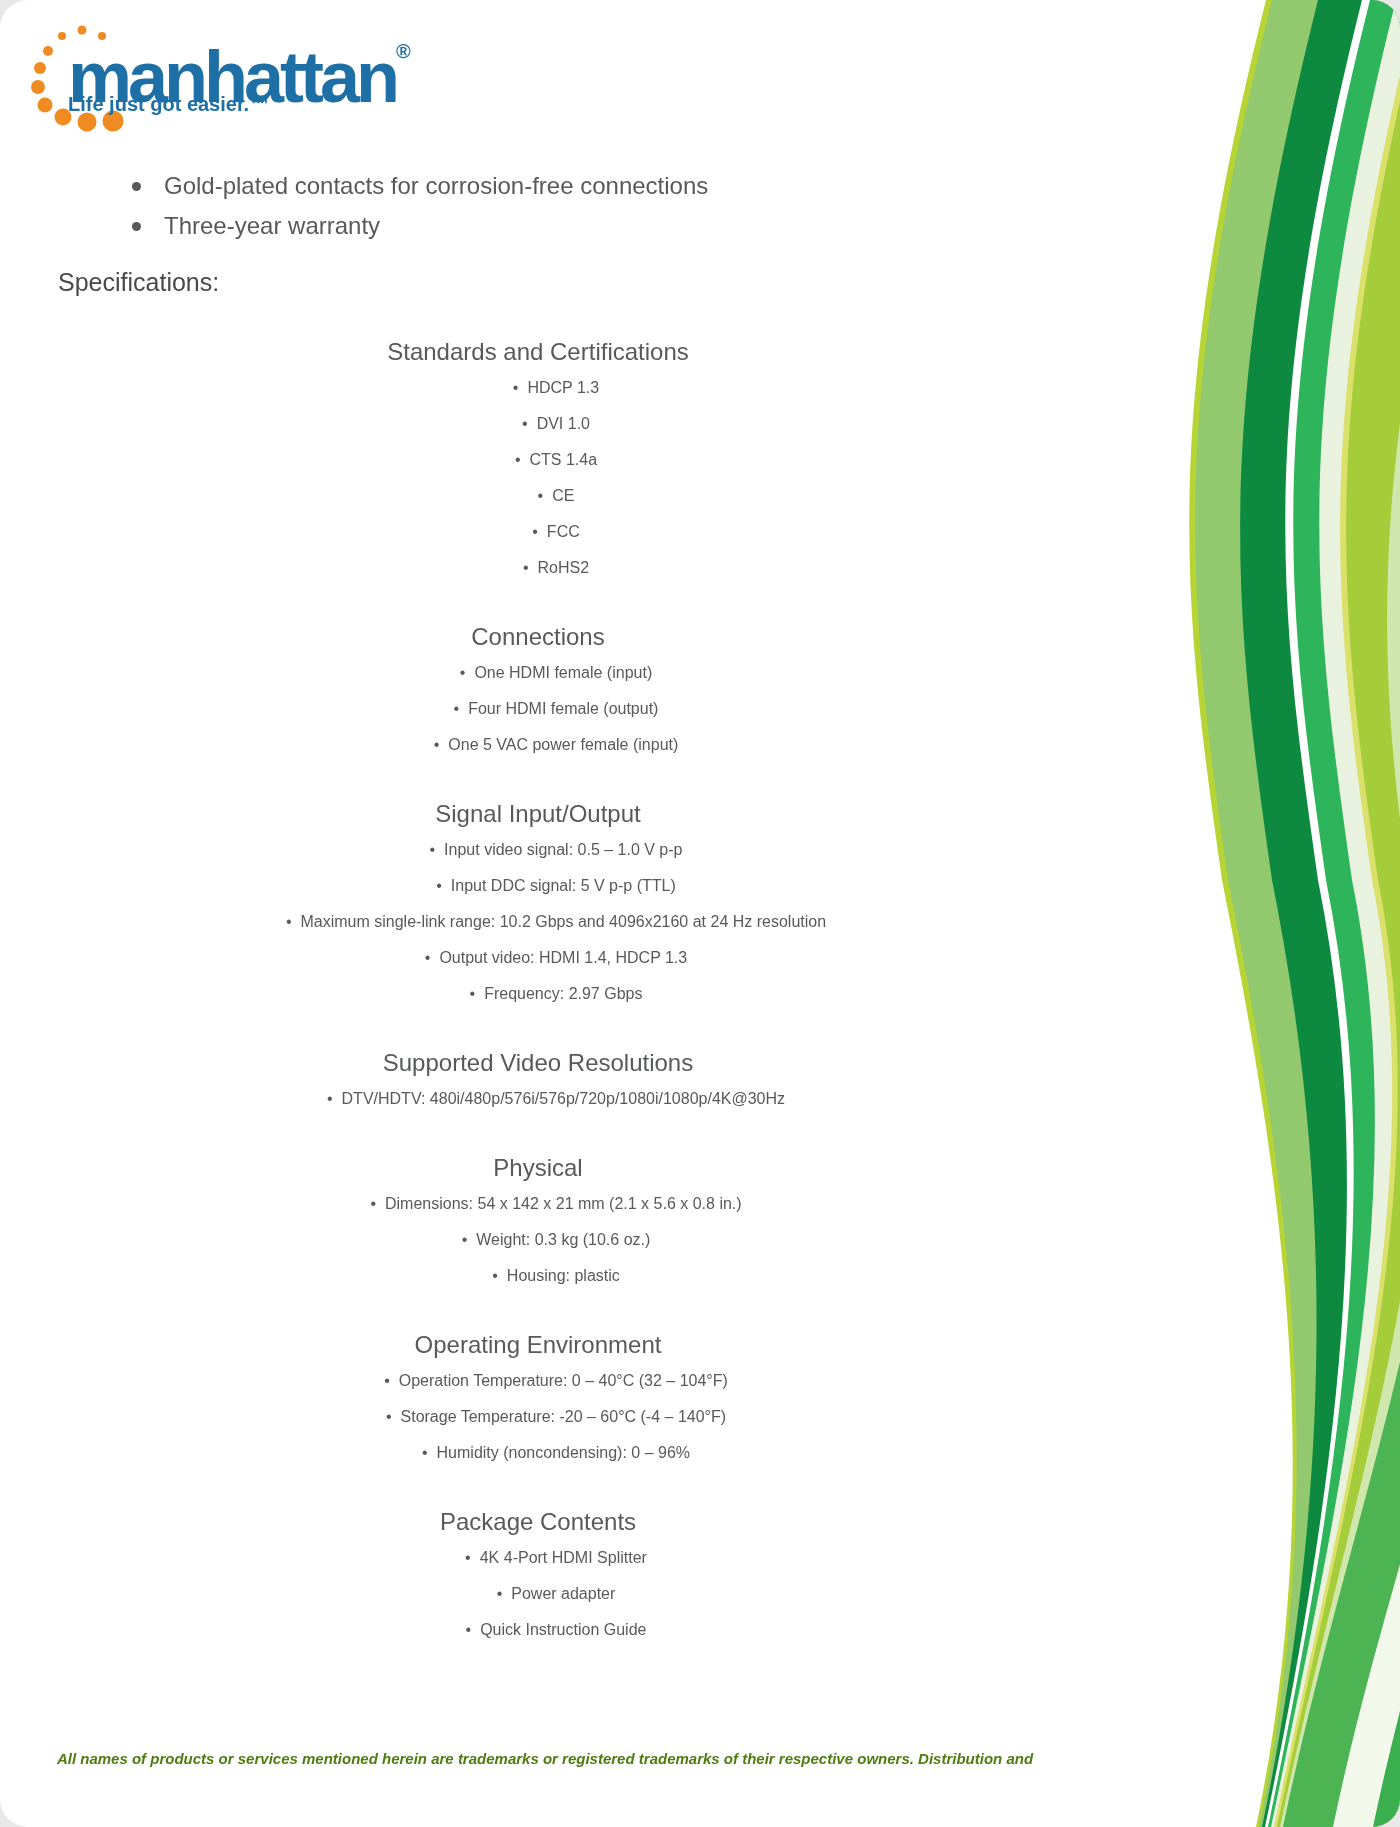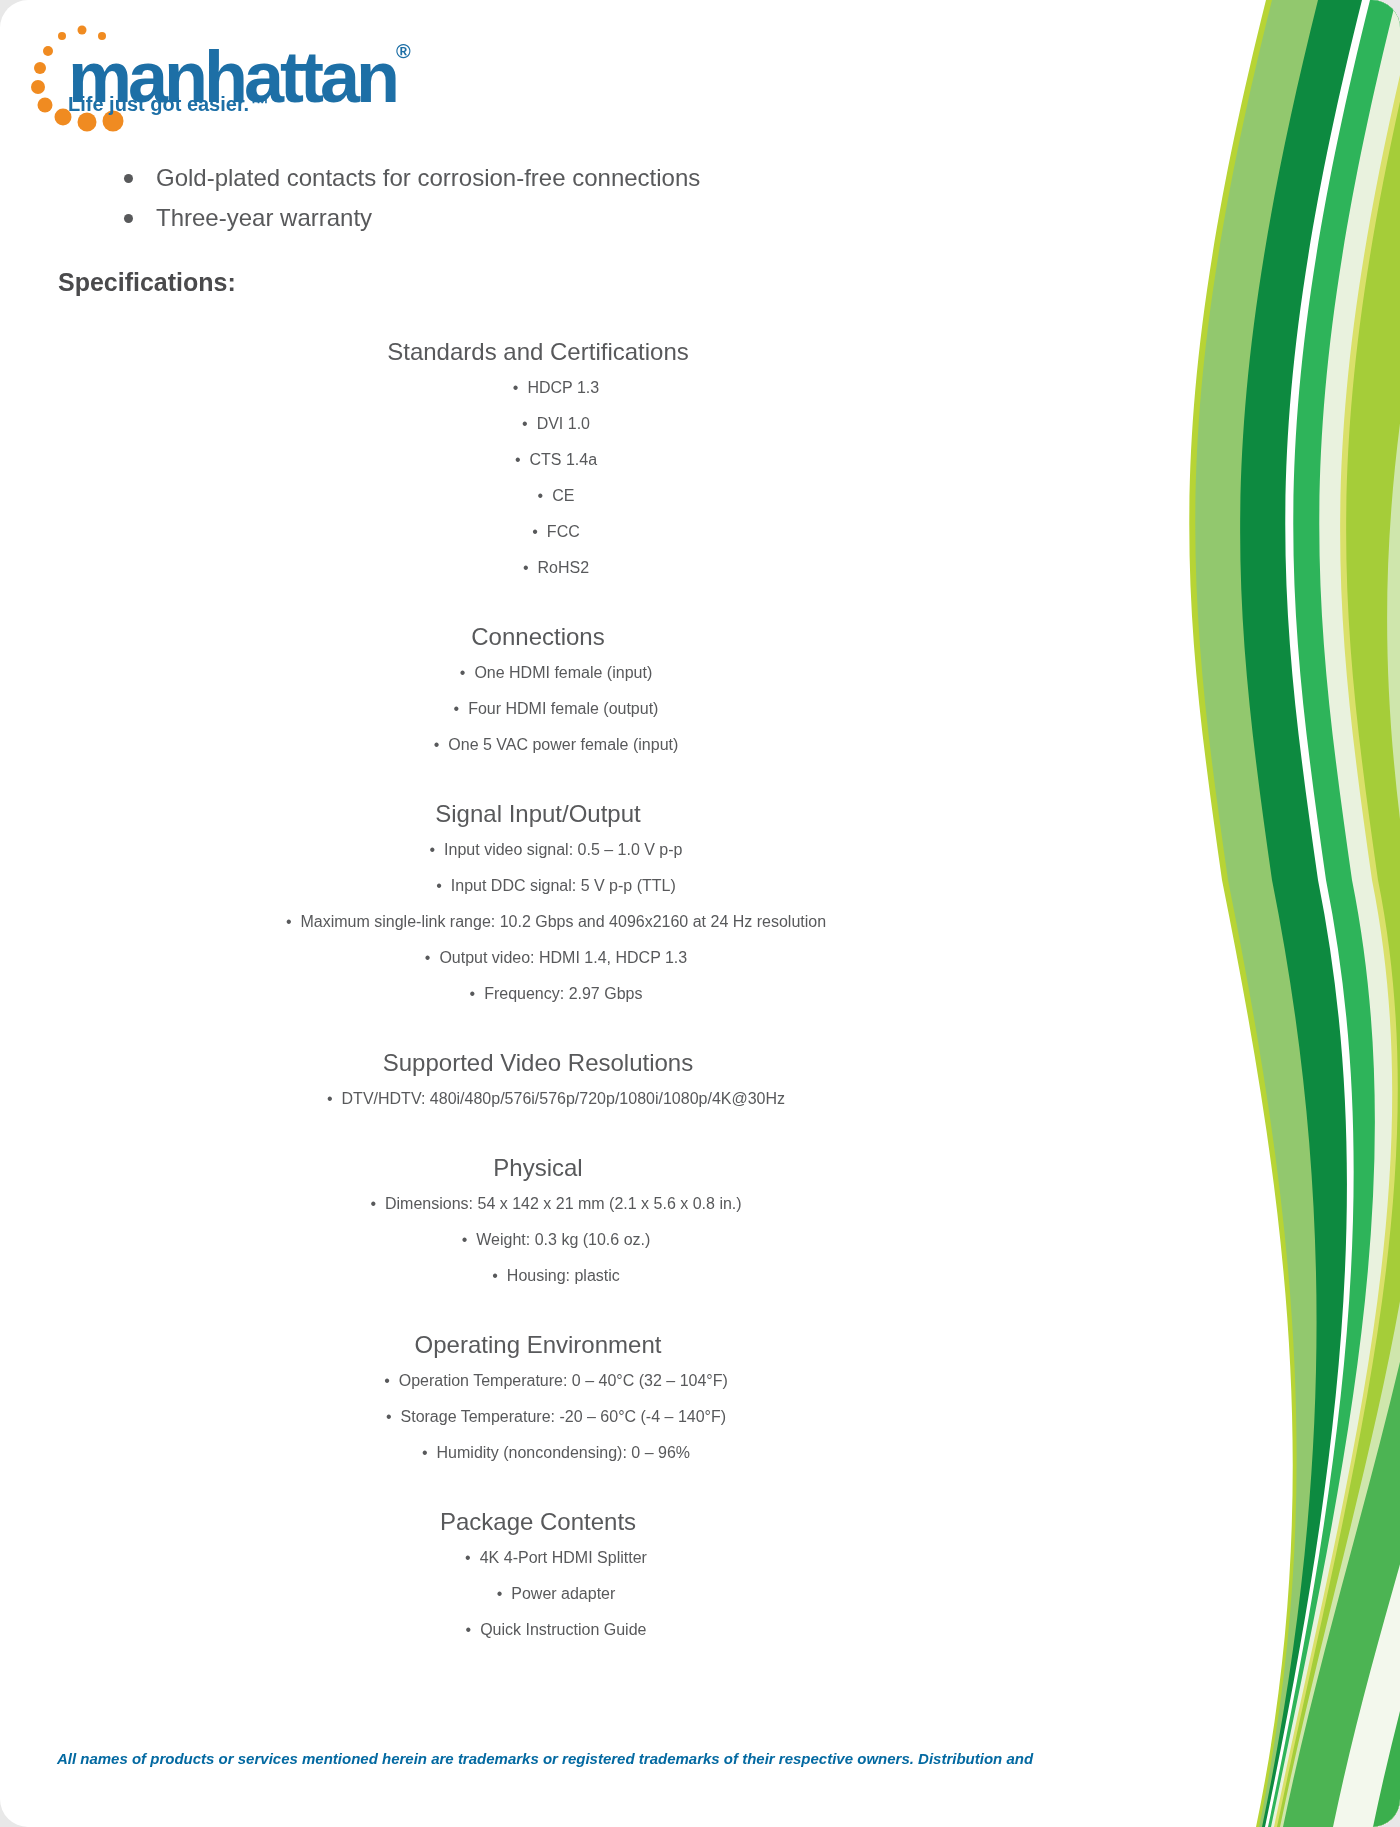--- a/index.html
+++ b/index.html
@@ -22,44 +22,44 @@
     font-size:72px;font-weight:bold;letter-spacing:-4px;
     color:#1D6FA6;line-height:100px;white-space:nowrap;
   }
   .wordmark sup{font-size:20px;letter-spacing:0;vertical-align:44px;}
   .tagline{
     position:absolute;left:58px;top:88px;width:350px;
     text-align:left;font-size:20px;font-weight:bold;color:#1D6FA6;
     letter-spacing:0px;white-space:nowrap;
   }
   
-  .intro-list{position:absolute;left:116px;top:150px;margin:8px;padding:0;list-style:none;}
+  .intro-list{position:absolute;left:116px;top:150px;margin:16px;padding:0;list-style:none;}
   .intro-list li{
     position:relative;padding-left:32px;
     font-size:24px;line-height:40px;white-space:nowrap;
   }
   .intro-list .dot{
     position:absolute;left:0;top:16px;width:9px;height:9px;border-radius:50%;
     background:#58595B;
   }
   
   .spec-heading{
     position:absolute;left:58px;top:268px;
-    font-size:25px;font-weight:bold;color:#4A4A4C;white-space:nowrap;
+    font-size:25px;font-weight:normal;color:#4A4A4C;white-space:nowrap;
   }
   .sections{position:absolute;left:58px;top:334px;width:960px;}
   .spec-section{margin:0 0 33px 0;text-align:center;}
   .section-title{font-size:24px;line-height:36px;white-space:nowrap;}
   .spec-line{font-size:16px;line-height:36px;white-space:nowrap;margin-left:36px;}
   .spec-line .marker{padding-right:9px;}
   
   .footer{
     position:absolute;left:40px;top:1749px;width:1010px;
     text-align:center;font-size:15px;font-weight:bold;font-style:italic;
-    color:#0369a1;line-height:19px;
+    color:#4d7c0f;line-height:19px;
   }
   .footer div{white-space:nowrap;}
 </style>
 </head>
 <body>
 
 <div class="page">
 
   <svg class="swoosh" viewBox="0 0 1400 1827" aria-hidden="true">
     <path d="M1266 0 C1161 420 1182 600 1222 880 C1282 1180 1328 1480 1256 1827 L1400 1827 L1400 0 Z" fill="#B7D435"></path>

